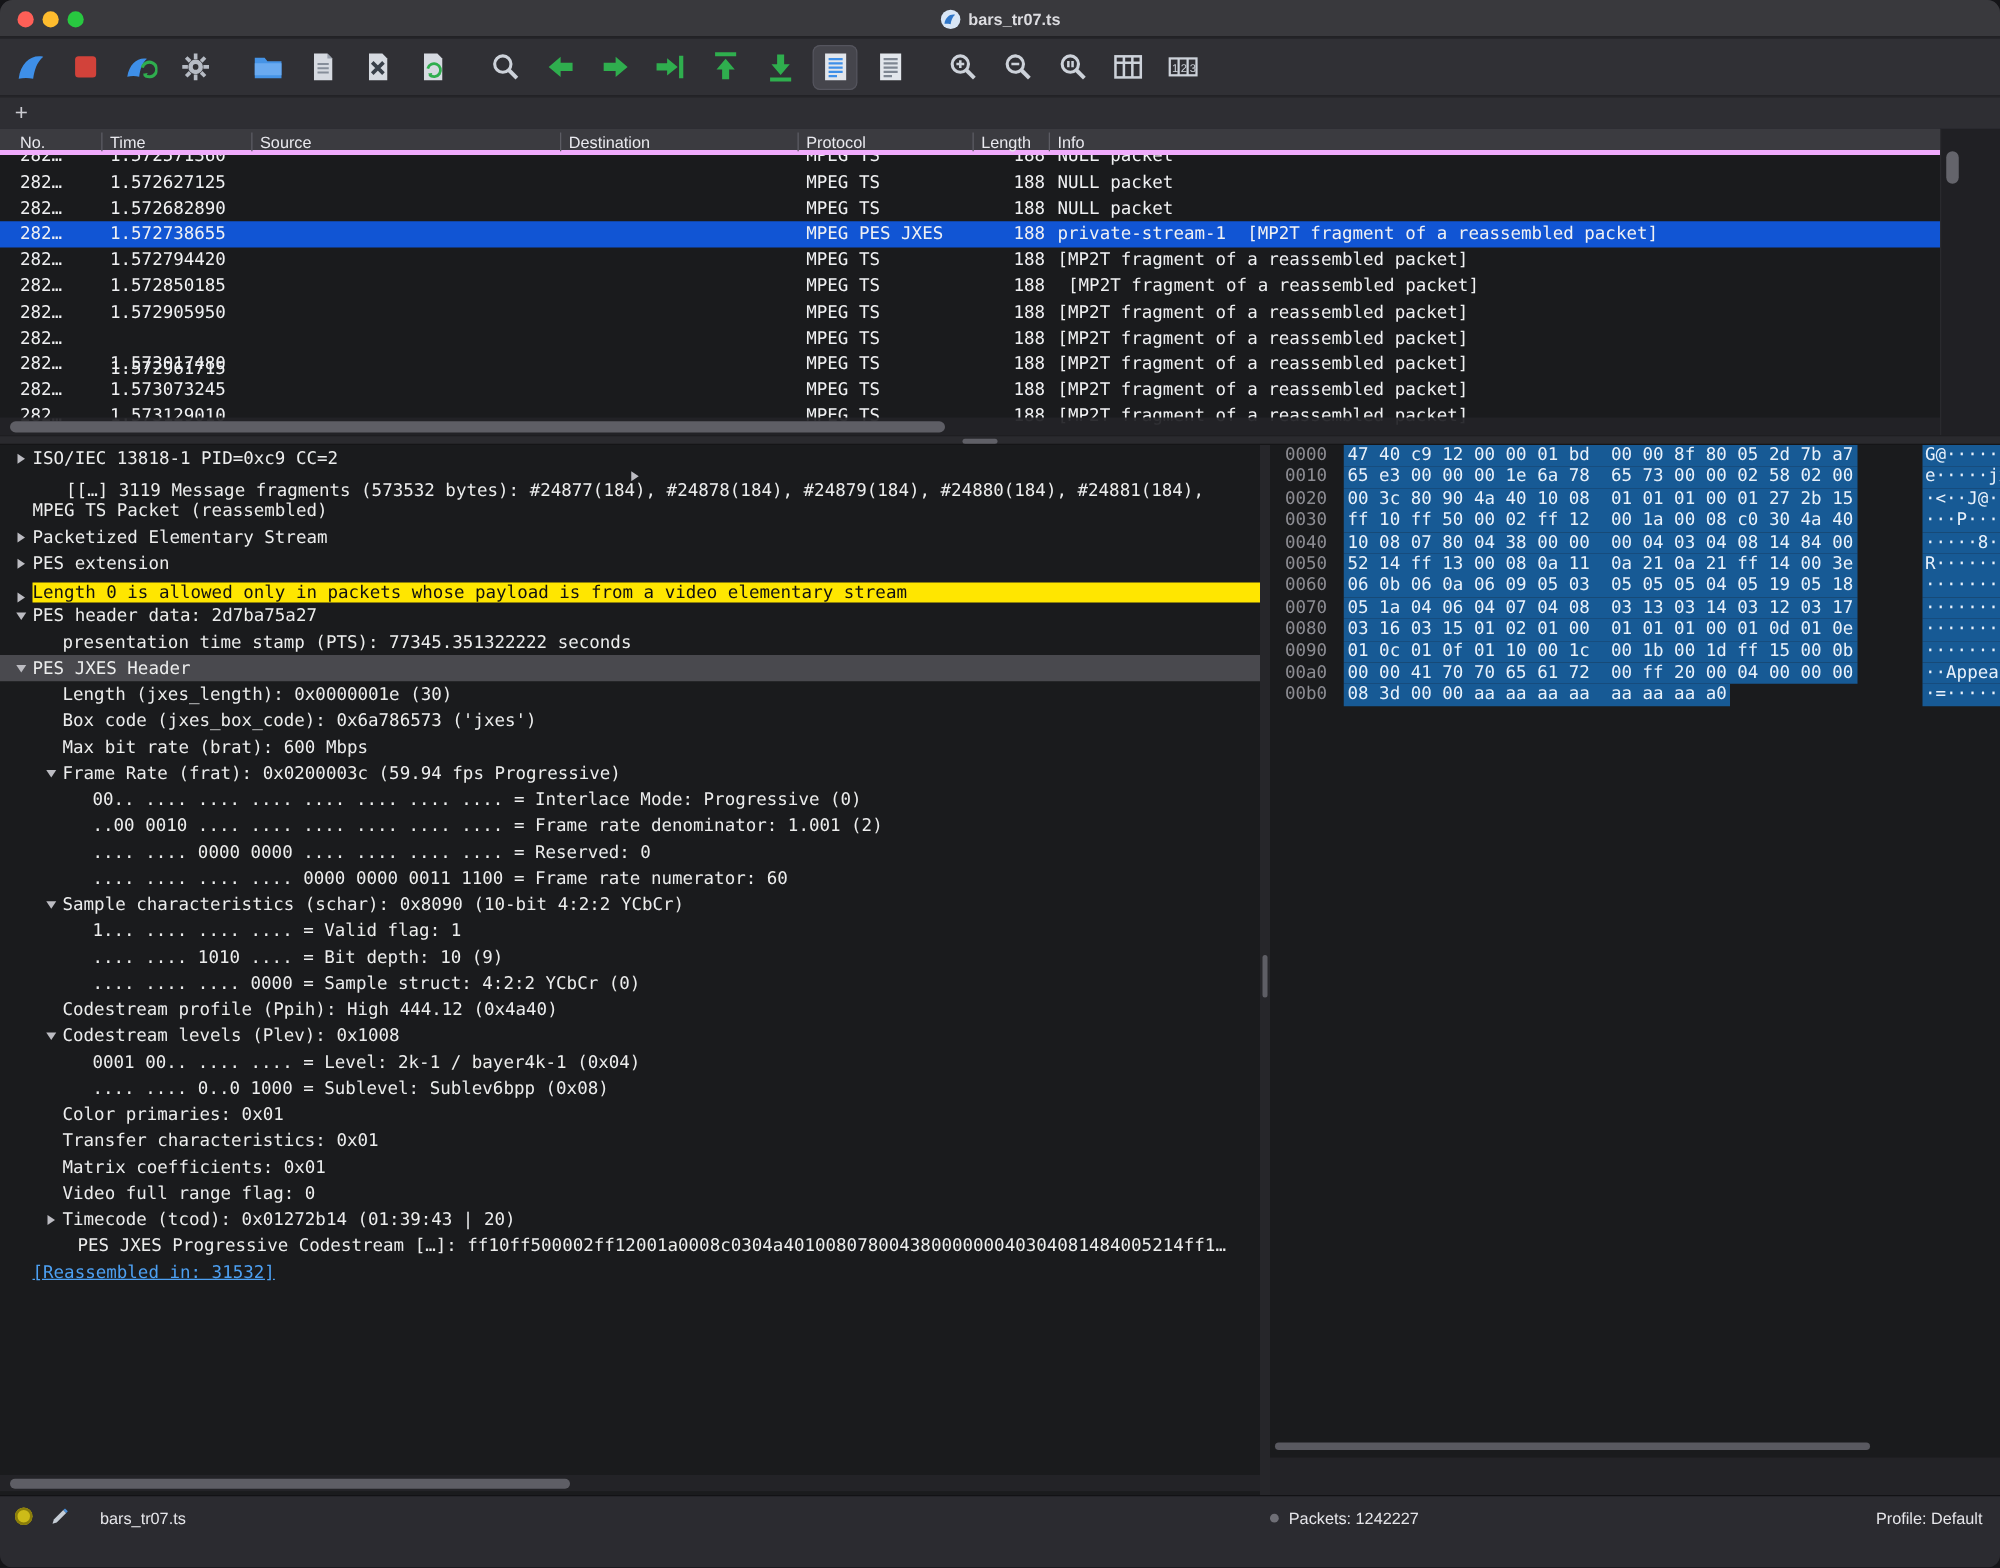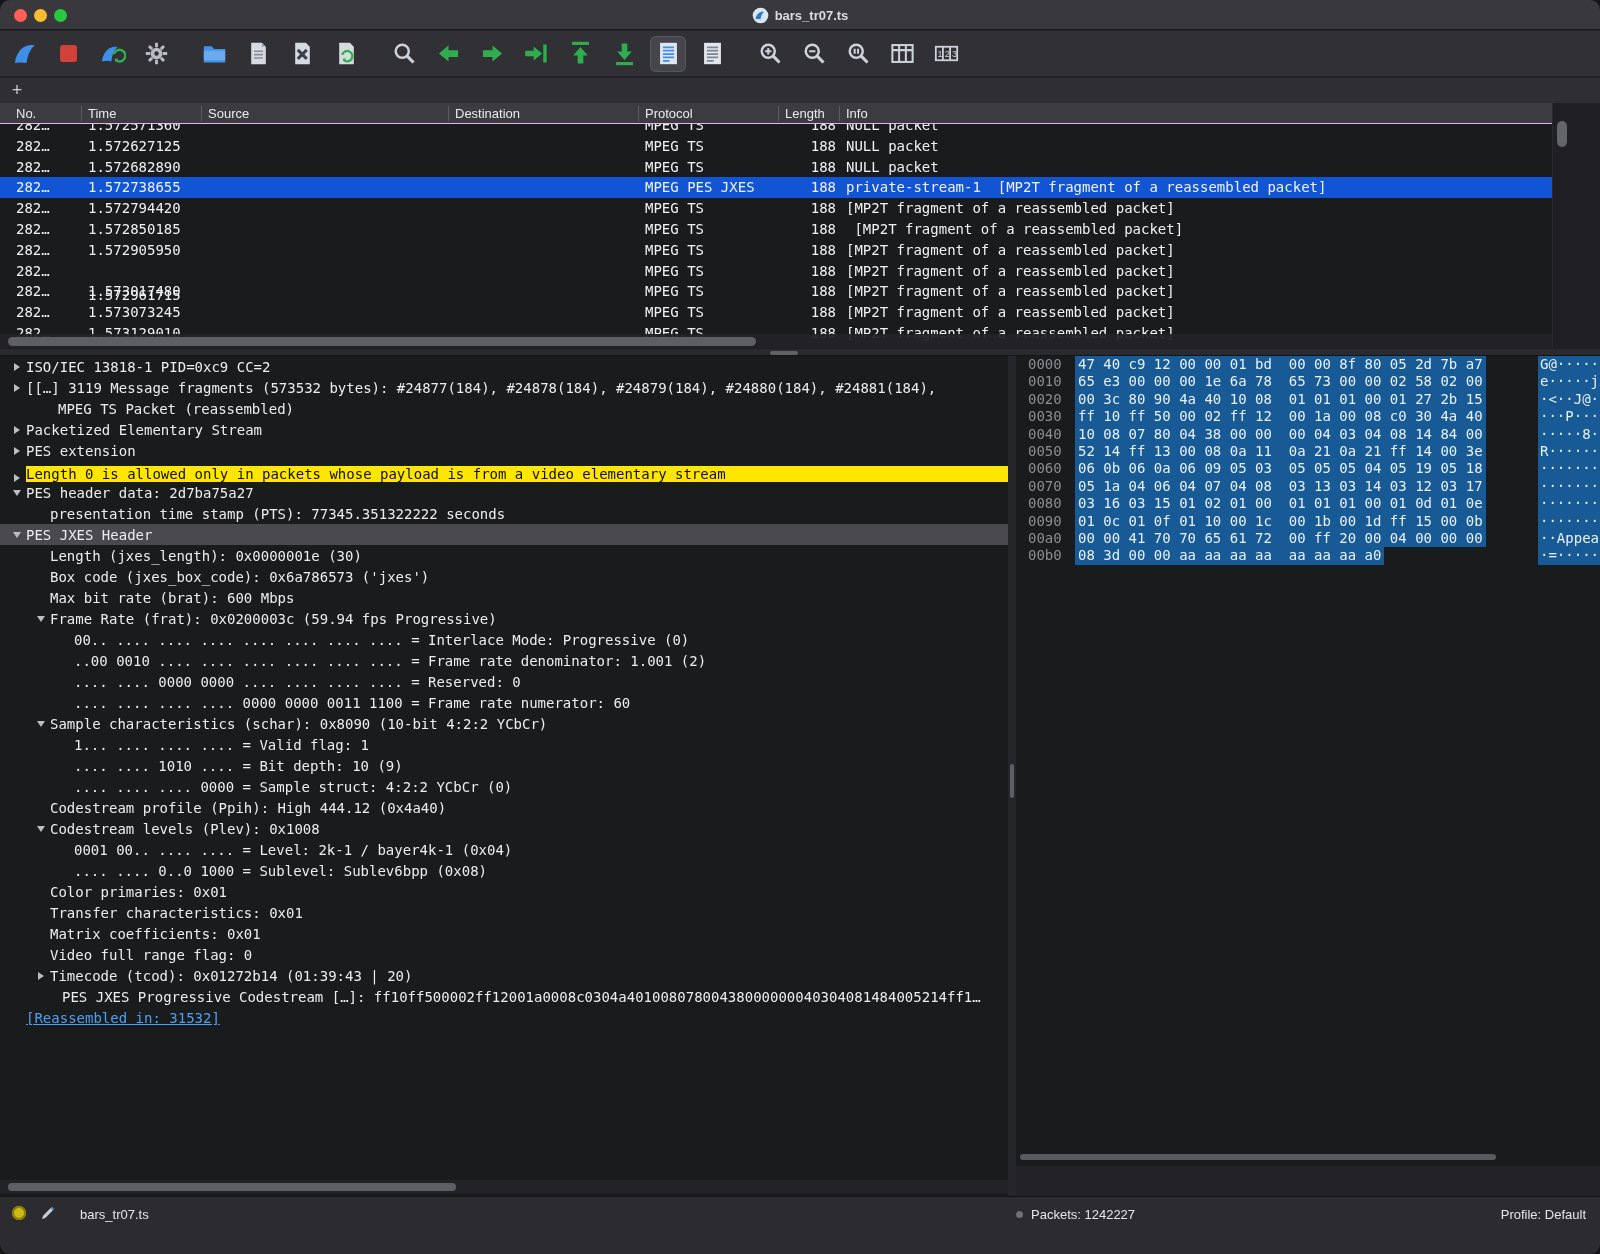--- a/index.html
+++ b/index.html
@@ -24,21 +24,21 @@
   
   .filterbar{position:absolute;left:0;top:78px;width:100%;height:25px;background:#2e2e33;display:flex;align-items:center;padding:0 6px;gap:8px}
   .ffield{flex:1;height:21px;background:#1c1c20;border:1px solid #3d3d43;border-radius:4px;display:flex;align-items:center;padding:0 5px;gap:6px}
   .fbookmark svg{width:15px;height:15px;display:block}
   .fplaceholder{flex:1;color:#85858b;font-size:13px;white-space:nowrap;overflow:hidden}
   .fapply svg{width:20px;height:20px;display:block}
   .fcaret{width:0;height:0;border-left:4px solid transparent;border-right:4px solid transparent;border-top:5px solid #9d9da4;margin-right:2px}
   .fadd{width:22px;text-align:center;color:#cbcbd1;font-size:18px;line-height:21px}
 
   
-  .pkt-header{position:absolute;left:0;top:103px;width:100%;height:21px;background:#3b3b40;border-bottom:1px solid #f0abfc}
+  .pkt-header{position:absolute;left:0;top:103px;width:100%;height:21px;background:#3b3b40;border-bottom:4px solid #f0abfc}
   .hcell{position:absolute;top:0;line-height:21px;font-size:13px;color:#e9e9ee;white-space:pre}
   .hsep{position:absolute;top:3px;width:1px;height:15px;background:#5d5d64}
 
   
   .pkt-list{position:absolute;left:0;top:124px;width:1552px;height:224px;background:#1a1b1d;overflow:hidden;font-family:"DejaVu Sans Mono",monospace;font-size:14px;color:#f0f1f3}
   .prow{position:relative;height:20.8px}
   .prow.sel{background:#1155d4}
   .pcell{position:absolute;top:0;line-height:20.8px;white-space:pre}
   .c-length{left:788px;width:48px;text-align:right}
   .pkt-gutter{position:absolute;left:1552px;top:103px;width:48px;height:245px;background:#202024;border-left:1px solid #2a2a2e}
@@ -419,25 +419,25 @@
 
   <div class="splitter-h">
     <div class="sh-handle"></div>
   </div>
 
   <div class="detail-pane" id="detail-pane">
       <div class="dline" style="padding-left: 8px;">
         <span class="exp closed"></span>
         <span class="dtxt">ISO/IEC 13818-1 PID=0xc9 CC=2</span>
       </div>
-      <div class="dline" style="padding-left: 8px;">
+      <div class="dline" style="padding-left: 8px; flex-direction: column;">
         <span class="exp closed"></span>
         <span class="dtxt">[[…] 3119 Message fragments (573532 bytes): #24877(184), #24878(184), #24879(184), #24880(184), #24881(184),</span>
       </div>
-      <div class="dline" style="padding-left: 8px; margin-left: 32px;">
+      <div class="dline" style="padding-left: 8px;">
         <span class="exp none"></span>
         <span class="dtxt">MPEG TS Packet (reassembled)</span>
       </div>
       <div class="dline" style="padding-left: 8px;">
         <span class="exp closed"></span>
         <span class="dtxt">Packetized Elementary Stream</span>
       </div>
       <div class="dline" style="padding-left: 8px;">
         <span class="exp closed"></span>
         <span class="dtxt">PES extension</span>

